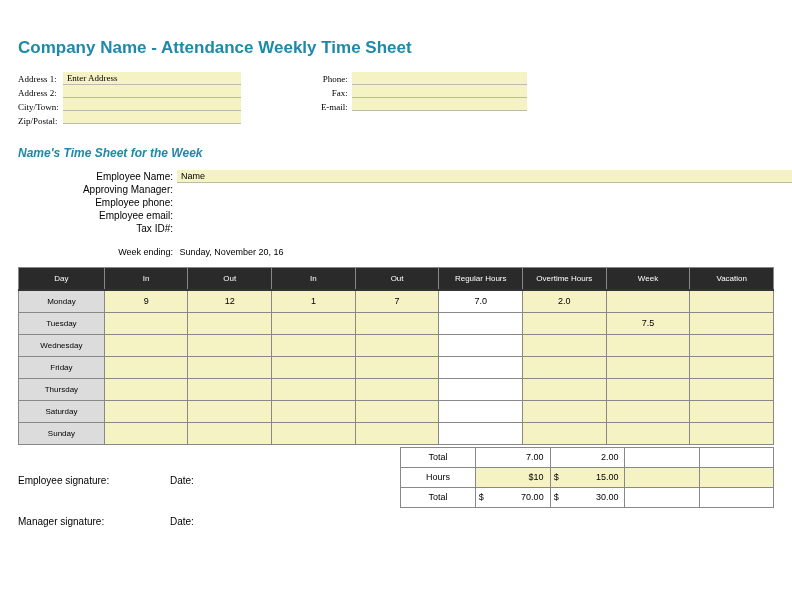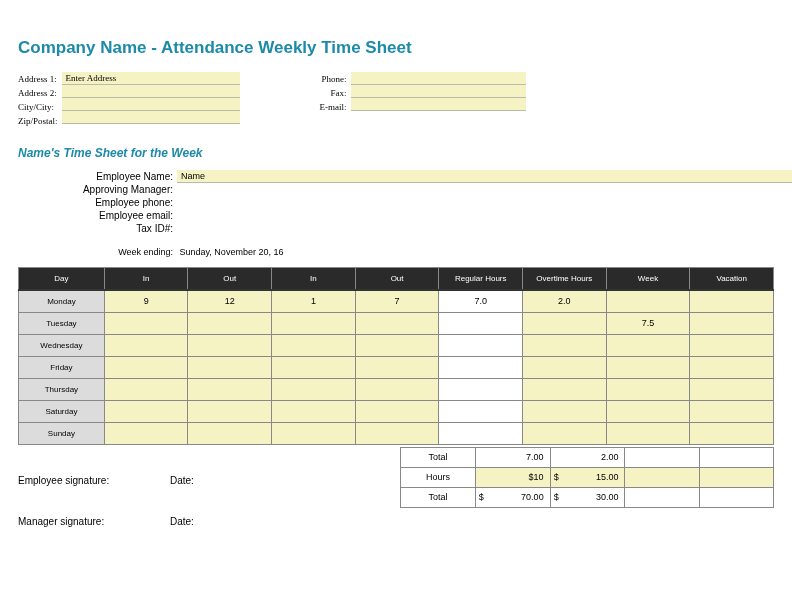--- a/index.html
+++ b/index.html
@@ -44,21 +44,21 @@
 </head>
 <body>
 
 <div class="title">Company Name - Attendance Weekly Time Sheet</div>
 
 <div class="company-info">
   <div class="info-block">
     <div class="info-labels">
       <div>Address 1:</div>
       <div>Address 2:</div>
-      <div>City/City:</div>
+      <div>City/Town:</div>
       <div>Zip/Postal:</div>
     </div>
     <div class="info-fields">
       <div class="field">Enter Address</div>
       <div class="field"></div>
       <div class="field"></div>
       <div class="field"></div>
     </div>
   </div>
   <div class="info-block" style="margin-left:40px">

